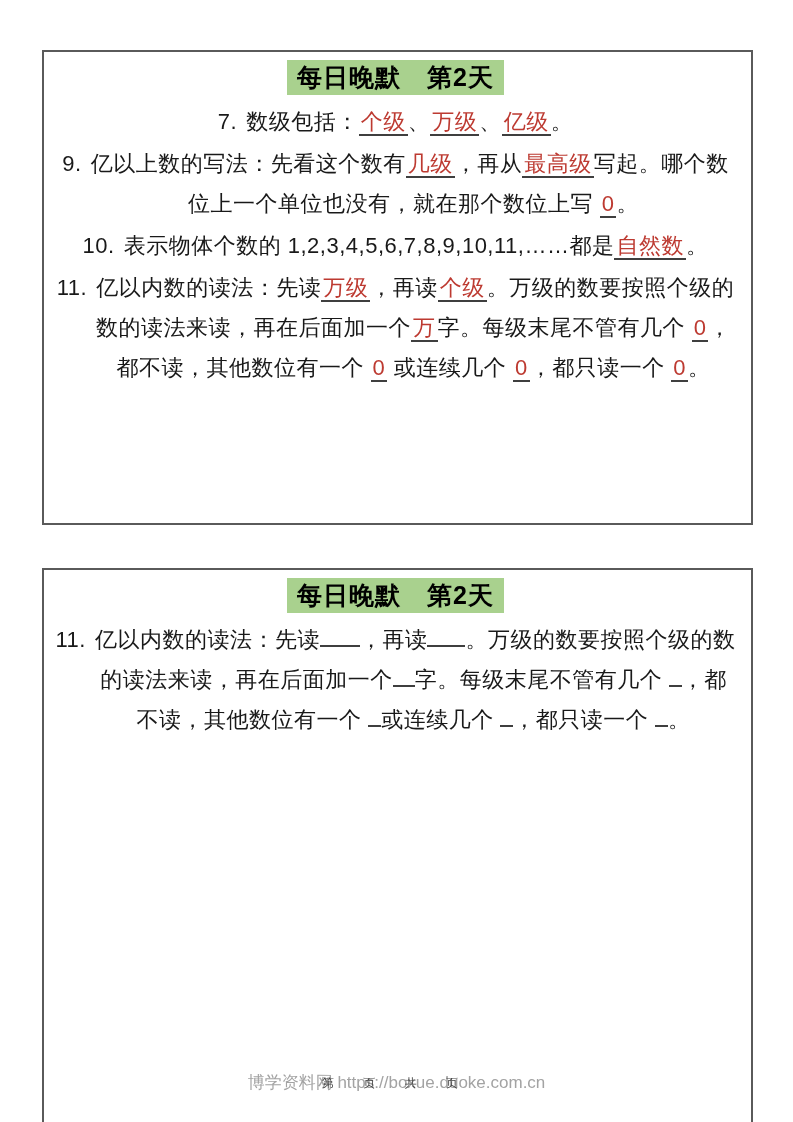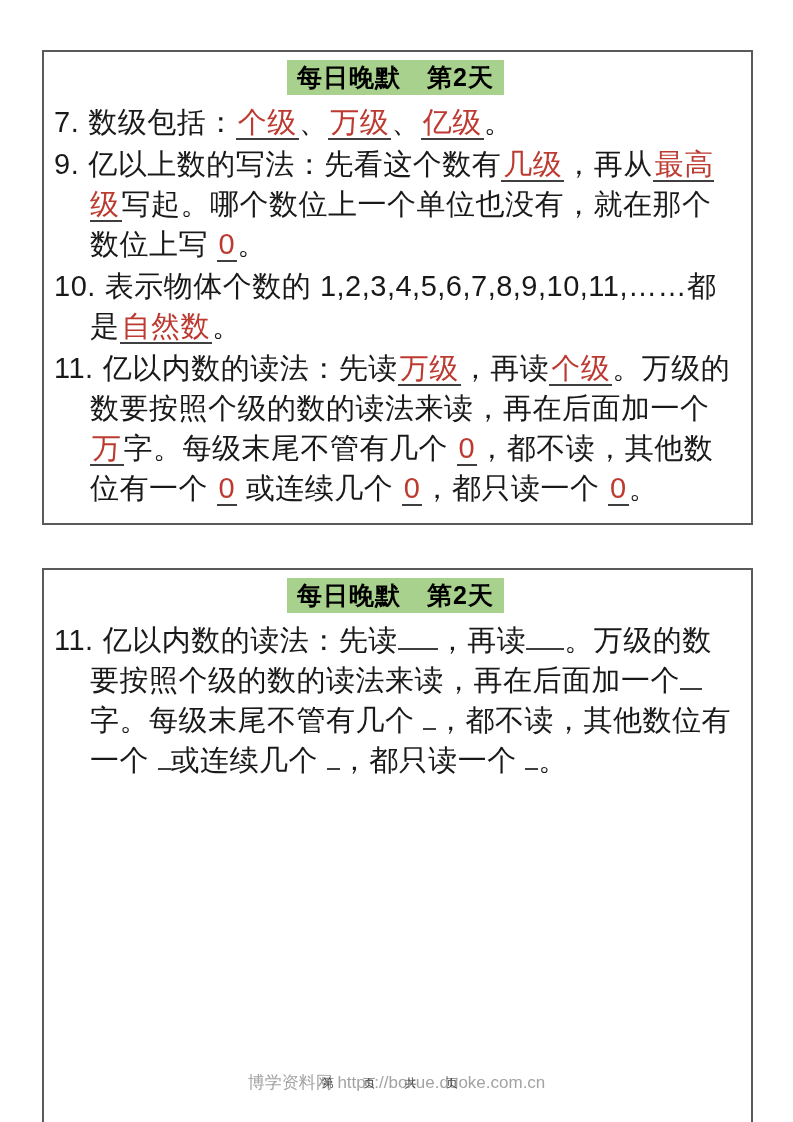--- a/index.html
+++ b/index.html
@@ -27,26 +27,27 @@
     display:inline-block;
     background:var(--green,#a9d18e);
     color:#000;
     font-weight:bold;
     font-size:25px;
     line-height:1.25;
     padding:2px 10px;
     letter-spacing:1px;
   }
   .item {
-    font-size:29px;
+    font-size:22px;
     line-height:40px;
     padding-left:36px;
     text-indent:-36px;
     margin-bottom:2px;
     letter-spacing:0.5px;
+    text-align:center;
   }
   .num { margin-right:9px; }
   .answer {
     color:var(--red,#bd3a31);
     border-bottom:2px solid #3f3f3f;
     padding:0 2px;
   }
   .blank {
     display:inline-block;
     border-bottom:2px solid #3f3f3f;

